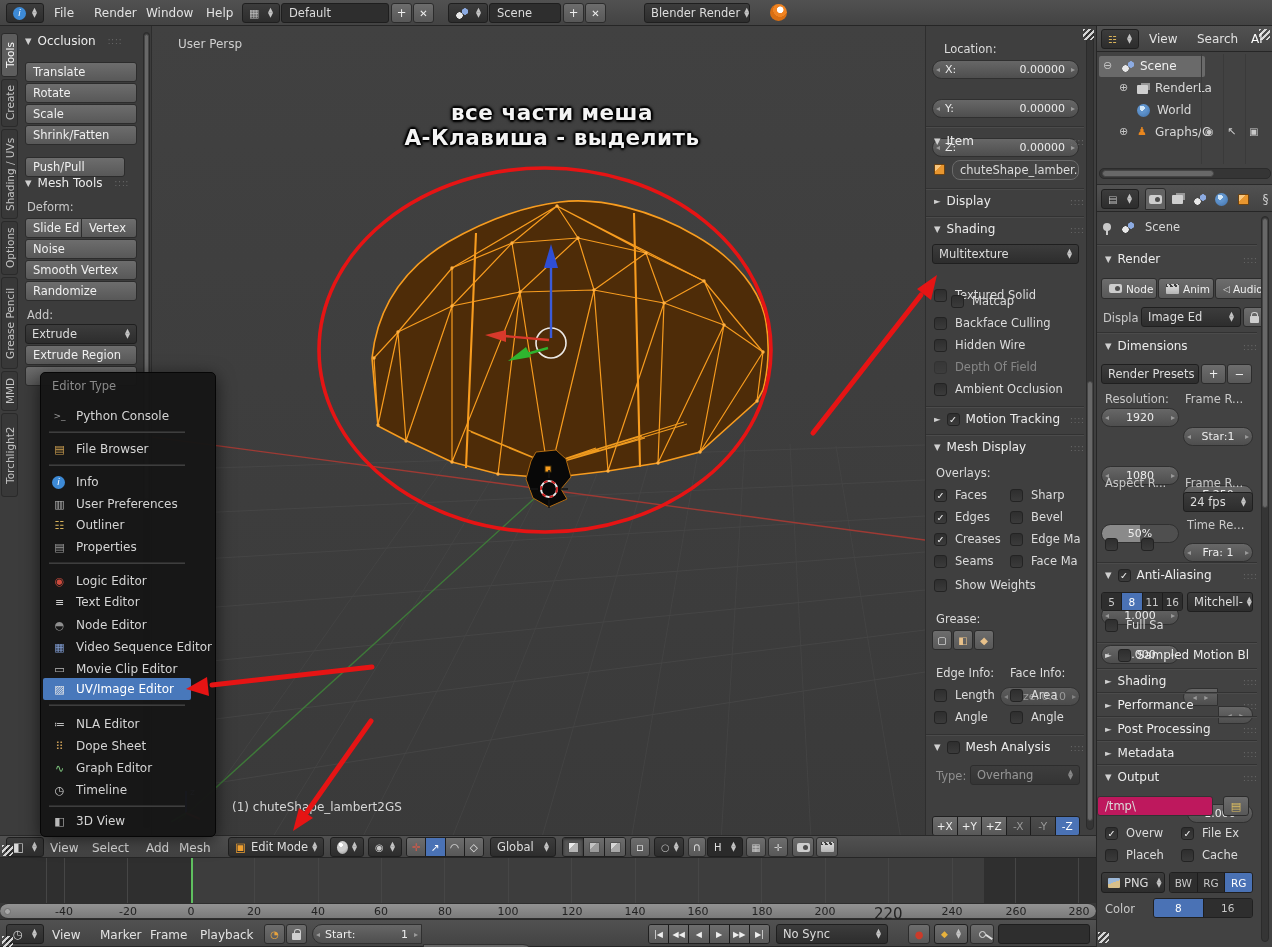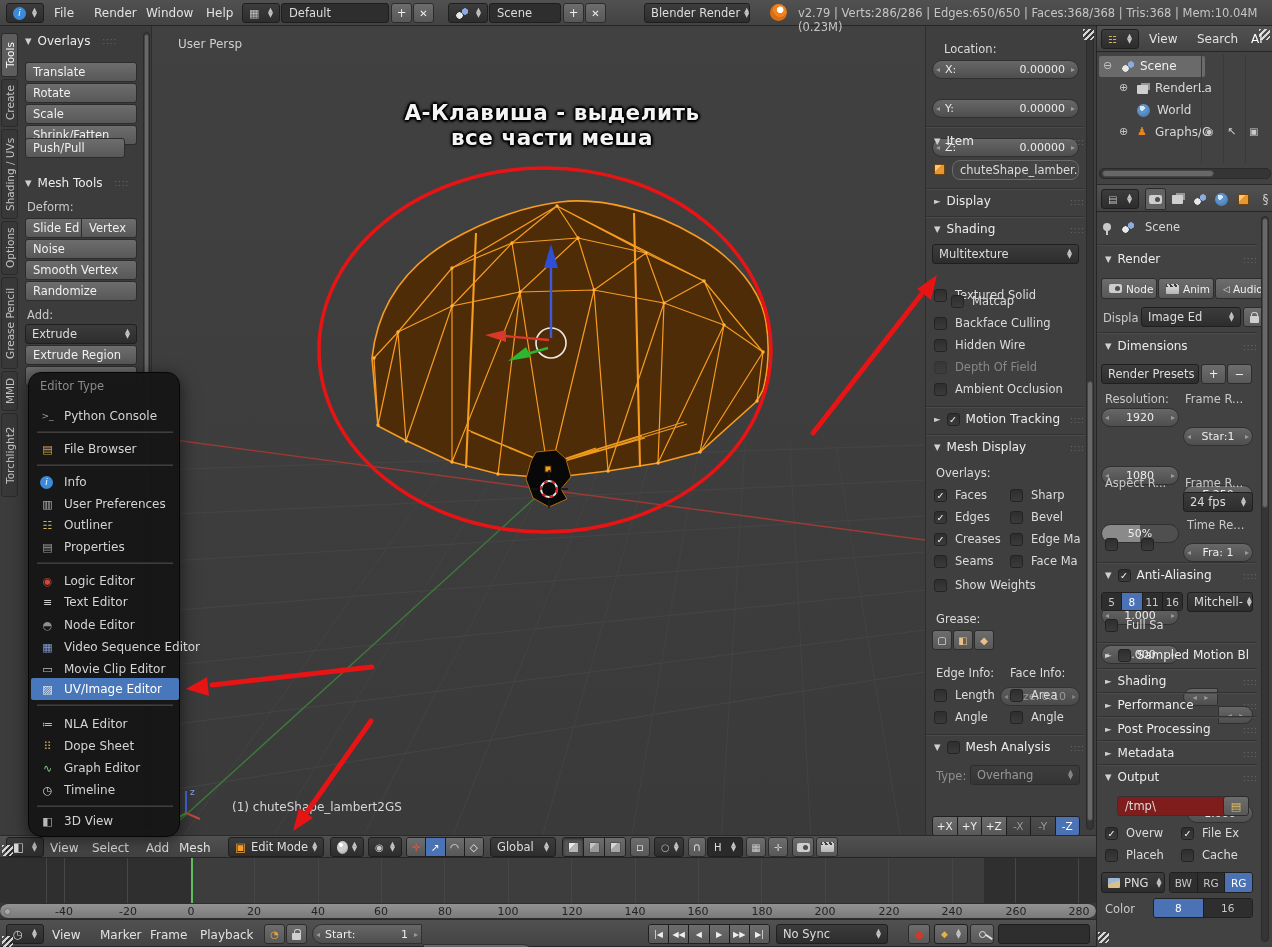--- a/index.html
+++ b/index.html
@@ -149,22 +149,22 @@
     <g>
       <line x1="186" y1="813" x2="186" y2="791" stroke="#4668e8" stroke-width="2"></line>
       <line x1="186" y1="813" x2="171" y2="822" stroke="#3f9f3f" stroke-width="2"></line>
       <line x1="186" y1="813" x2="200" y2="819" stroke="#c04a3a" stroke-width="2"></line>
       <text x="190" y="795" fill="#8da3ee" font-size="9">z</text>
     </g>
   </svg>
 
   <div class="abs" style="left:178px;top:37px;z-index:3;color:#cfcfcf">User Persp</div>
   <div class="abs" style="left:340px;top:100px;width:424px;text-align:center;z-index:3">
+    <div class="capt">все части меша</div>
     <div class="capt">А-Клавиша - выделить</div>
-    <div class="capt">все части меша</div>
   </div>
   <div class="abs" style="left:232px;top:800px;z-index:3;color:#d6d6d6">(1) chuteShape_lambert2GS</div>
 
   <div class="abs bar" style="left:0;top:0;width:1272px;height:26px;z-index:4">
     <div class="abs dd" style="left:6px;top:3px;width:38px;height:20px">
       <span class="cir">i</span>
         <span class="updn"></span>
     </div>
     <span class="abs mtxt" style="left:54px;top:3px">File</span>
     <span class="abs mtxt" style="left:94px;top:3px">Render</span>
@@ -186,50 +186,49 @@
     <div class="abs field" style="left:489px;top:3px;width:72px;height:20px">
         <span>Scene</span>
       </div>
     <div class="abs btn ctr" style="left:563px;top:3px;width:21px;height:20px">+</div>
     <div class="abs btn ctr" style="left:585px;top:3px;width:21px;height:20px;font-size:10px">✕</div>
     <div class="abs dd" style="left:644px;top:3px;width:106px;height:20px">
       <span>Blender Render</span>
         <span class="updn"></span>
     </div>
     <div class="abs logo" style="left:770px;top:4px"></div>
-    <span class="abs" style="left:798px;top:6px;font-size:11.5px;color:#c5c5c5">v2.79 | Verts:286/286 | Edges:650/650 | Faces:368/368 | Tris:368 | Mem:10.04M (0.23M)</span>
   </div>
 
   <div class="abs" style="left:0;top:26px;width:152px;height:809px;background:#3c3c3c;border-right:1px solid #2d2d2d;z-index:2">
     <div class="vtab on" style="left:1px;top:7px;height:44px">Tools</div>
     <div class="vtab" style="left:1px;top:53px;height:48px">Create</div>
     <div class="vtab" style="left:1px;top:103px;height:90px">Shading / UVs</div>
     <div class="vtab" style="left:1px;top:195px;height:54px">Options</div>
     <div class="vtab" style="left:1px;top:251px;height:92px">Grease Pencil</div>
     <div class="vtab" style="left:1px;top:345px;height:40px">MMD</div>
     <div class="vtab" style="left:1px;top:387px;height:84px">Torchlight2</div>
 
     <div class="ph" style="left:25px;top:8px">
         <span class="tri">▼</span>
-        <span>Overlays</span>
+        <span>Occlusion</span>
         <span class="dots">::::</span>
       </div>
     <div class="abs btn" style="left:25px;top:36px;width:112px;height:20px">
         <span>Translate</span>
       </div>
     <div class="abs btn" style="left:25px;top:57px;width:112px;height:20px">
         <span>Rotate</span>
       </div>
     <div class="abs btn" style="left:25px;top:78px;width:112px;height:20px">
         <span>Scale</span>
       </div>
     <div class="abs btn" style="left:25px;top:99px;width:112px;height:20px">
         <span>Shrink/Fatten</span>
       </div>
-    <div class="abs btn" style="left:25px;top:112px;width:100px;height:20px">
+    <div class="abs btn" style="left:25px;top:131px;width:100px;height:20px">
         <span>Push/Pull</span>
       </div>
 
     <div class="ph" style="left:25px;top:150px">
         <span class="tri">▼</span>
         <span>Mesh Tools</span>
         <span class="dots">::::</span>
       </div>
     <div class="lb" style="left:27px;top:174px">Deform:</div>
     <div class="abs btn" style="left:25px;top:192px;width:57px;height:20px;border-radius:3px 0 0 3px">
@@ -254,21 +253,21 @@
       </div>
     <div class="abs btn" style="left:25px;top:319px;width:112px;height:20px">
         <span>Extrude Region</span>
       </div>
     <div class="abs btn" style="left:25px;top:340px;width:112px;height:20px"></div>
     <div class="abs scroll" style="left:143px;top:6px;width:7px;height:796px">
       <div class="thumb" style="width:5px;margin:1px auto;height:466px"></div>
     </div>
   </div>
 
-  <div class="abs" style="left:28px;top:372px;width:152px;height:465px;background:rgba(22,22,22,.97);border:1px solid #060606;border-radius:13px;box-shadow:0 4px 18px rgba(0,0,0,.6);z-index:20">
+  <div class="abs" style="left:40px;top:372px;width:176px;height:465px;background:rgba(22,22,22,.97);border:1px solid #060606;border-radius:5px;box-shadow:0 4px 18px rgba(0,0,0,.6);z-index:20">
     <div class="abs" style="left:11px;top:6px;color:#8a8a8a;font-size:11.5px">Editor Type</div>
     <div class="mi" style="top:32px">
         <span class="ic" style="color:#9a9a9a;font-size:9px">&gt;_</span>
         <span>Python Console</span>
       </div>
     <div class="msep" style="top:58px"></div>
     <div class="mi" style="top:65px">
         <span class="ic" style="color:#cfa050">▤</span>
         <span>File Browser</span>
       </div>
@@ -594,21 +593,21 @@
       <span class="abs" style="left:239px;top:1px;width:30px;text-align:center;color:#222;font-size:11px">20</span>
       <span class="abs" style="left:303px;top:1px;width:30px;text-align:center;color:#222;font-size:11px">40</span>
       <span class="abs" style="left:366px;top:1px;width:30px;text-align:center;color:#222;font-size:11px">60</span>
       <span class="abs" style="left:430px;top:1px;width:30px;text-align:center;color:#222;font-size:11px">80</span>
       <span class="abs" style="left:493px;top:1px;width:30px;text-align:center;color:#222;font-size:11px">100</span>
       <span class="abs" style="left:557px;top:1px;width:30px;text-align:center;color:#222;font-size:11px">120</span>
       <span class="abs" style="left:620px;top:1px;width:30px;text-align:center;color:#222;font-size:11px">140</span>
       <span class="abs" style="left:683px;top:1px;width:30px;text-align:center;color:#222;font-size:11px">160</span>
       <span class="abs" style="left:747px;top:1px;width:30px;text-align:center;color:#222;font-size:11px">180</span>
       <span class="abs" style="left:810px;top:1px;width:30px;text-align:center;color:#222;font-size:11px">200</span>
-      <span class="abs" style="left:874px;top:1px;width:30px;text-align:center;color:#222;font-size:11px">220</span>
+      <span class="abs" style="left:874px;top:1px;width:30px;color:#222;font-size:15px">220</span>
       <span class="abs" style="left:937px;top:1px;width:30px;text-align:center;color:#222;font-size:11px">240</span>
       <span class="abs" style="left:1001px;top:1px;width:30px;text-align:center;color:#222;font-size:11px">260</span>
       <span class="abs" style="left:1064px;top:1px;width:30px;text-align:center;color:#222;font-size:11px">280</span>
     </div>
     <div class="abs bar" style="left:0;top:61px;width:1096px;height:28px;border-top:1px solid #2a2a2a">
       <div class="abs dd" style="left:6px;top:4px;width:38px;height:20px">
           <span style="color:#d0d0d0">◷</span>
           <span class="updn"></span>
         </div>
       <span class="abs mtxt" style="left:52px;top:5px">View</span>
@@ -845,21 +844,21 @@
         <span class="tri">►</span>
         <span>Metadata</span>
       </div>
       <span class="abs dots" style="left:140px;top:724px">::::</span>
     <div class="sep" style="left:0;top:738px;width:160px"></div>
     <div class="ph" style="left:8px;top:744px">
         <span class="tri">▼</span>
         <span>Output</span>
       </div>
       <span class="abs dots" style="left:140px;top:748px">::::</span>
-    <div class="abs field" style="left:20px;top:770px;width:116px;height:20px;background:#7f1d1d;border-color:#333">
+    <div class="abs field" style="left:0;top:770px;width:116px;height:20px;background:#be185d;border-color:#333">
         <span>/tmp\</span>
       </div>
     <div class="abs btn ctr" style="left:126px;top:770px;width:26px;height:20px">
         <span style="color:#e0c060;font-size:11px">▤</span>
       </div>
     <div class="ckrow" style="left:8px;top:800px">
         <span class="chk on"></span>
         <span>Overw</span>
       </div>
     <div class="ckrow" style="left:84px;top:800px">

